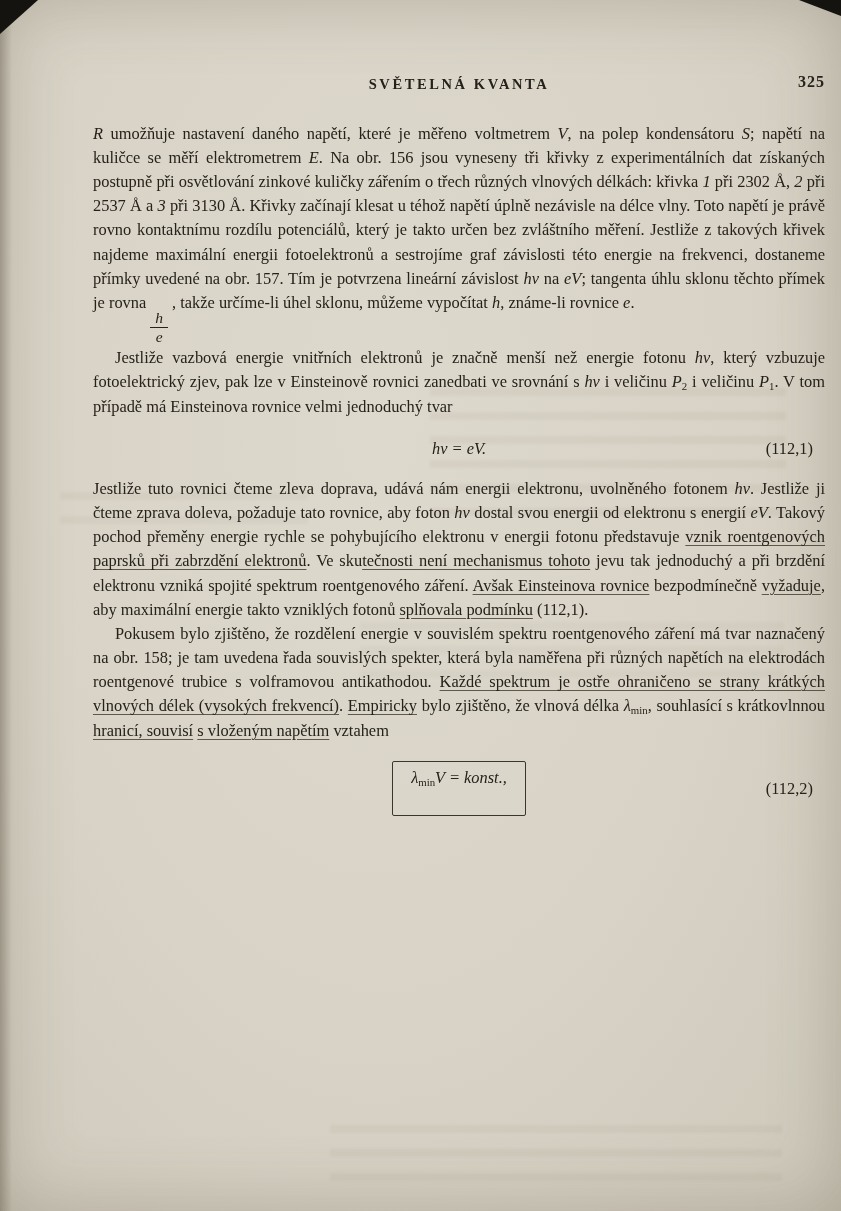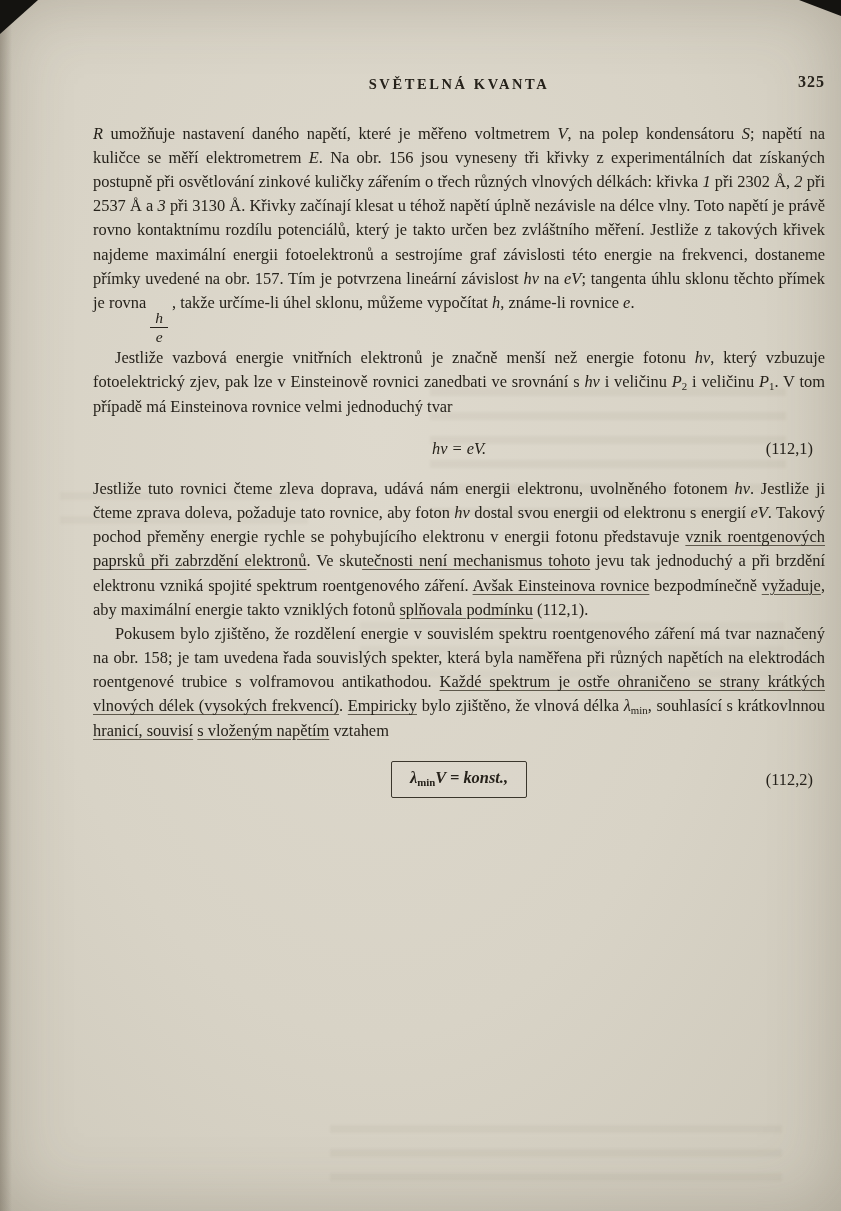--- a/index.html
+++ b/index.html
@@ -47,21 +47,21 @@
     margin: 36px 0 22px; text-align: center; text-indent: 0;
     font-size: 16px; font-weight: normal;
     letter-spacing: 3.2px; word-spacing: 7px; line-height: 1.6;
   }
   .sh-line { display: block; }
 
   .equation { position: relative; margin: 18px 0 16px; text-align: center; text-indent: 0; }
   .eq-number { position: absolute; right: 12px; top: 50%; transform: translateY(-50%); font-style: normal; }
   .eq-box {
     display: inline-block; border: 1.6px solid #3a362c; border-radius: 2px;
-    padding: 4px 18px 7px; font-weight: bold; background: rgba(255,255,255,.04);
+    padding: 4px 18px 25px; font-weight: normal; background: rgba(255,255,255,.04);
   }
 
   .it  { font-style: italic; }
   .ul  { text-decoration: underline; text-decoration-thickness: 1px; text-underline-offset: 3px; text-decoration-color: rgba(62,56,44,.8); }
   .sub { font-size: 66%; vertical-align: -0.25em; letter-spacing: 0; }
 
   .frac {
     display: inline-flex; flex-direction: column; align-items: center;
     vertical-align: -0.95em; margin: 0 4px; line-height: 1.08;
     font-style: italic; font-size: 95%;

